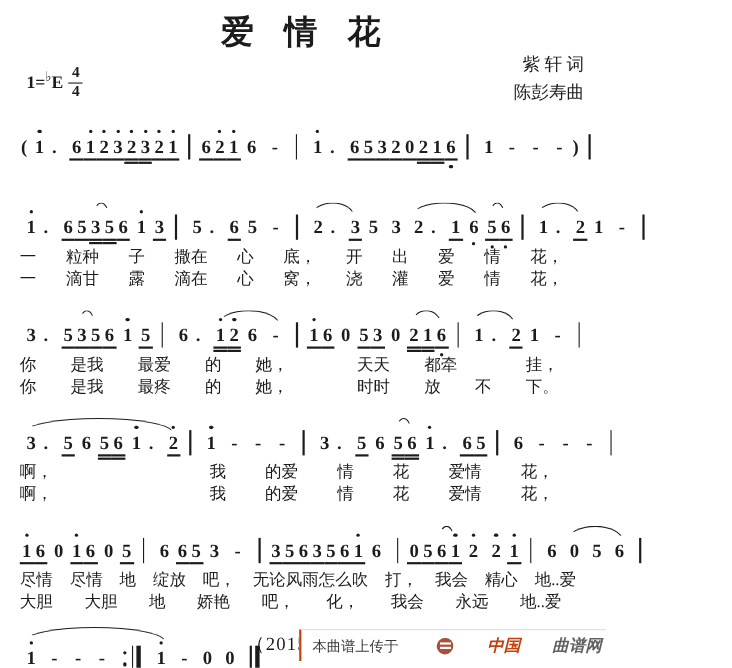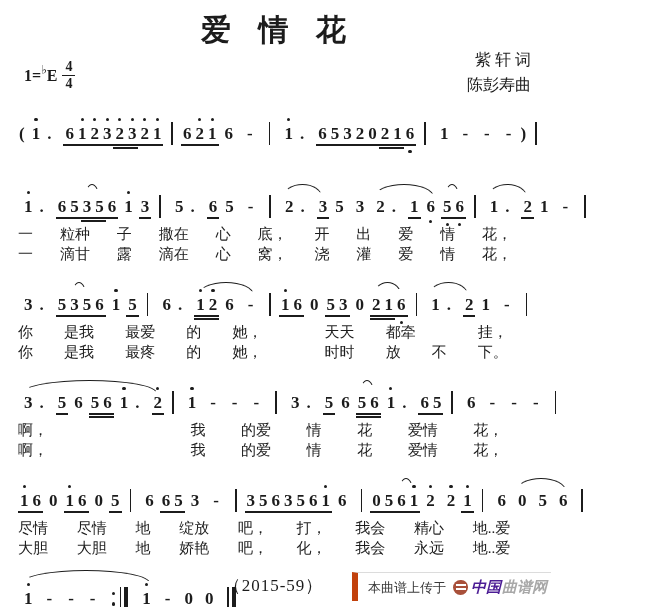--- a/index.html
+++ b/index.html
@@ -54,22 +54,22 @@
   .rdots::before{top:3px;} .rdots::after{bottom:3px;}
 
   .lyr{display:flex;justify-content:space-between;font-size:15px;line-height:19px;
        margin-top:1px;}
   .lyr span{white-space:nowrap;}
 
   
   .catalog{position:absolute;left:50%;bottom:10px;transform:translateX(-55%);
            font-size:17px;letter-spacing:1px;}
   .wm{position:absolute;right:6px;bottom:6px;display:flex;align-items:center;
-      border-top:1px solid #dcdcdc;border-left:6px solid #c2410c;background:#fff;
-      padding:5px 4px 4px 10px;}
+      border-top:1px solid #dcdcdc;border-left:2px solid #c2410c;background:#fff;
+      padding:5px 4px 4px 10px;gap:28px;}
   .wm-prefix{font-size:13px;color:#3a3a3a;margin-right:7px;
              font-family:"Liberation Sans","DejaVu Sans",sans-serif;}
   .logo{position:relative;width:15px;height:15px;border-radius:50% 45% 50% 50%;
         margin-right:3px;flex:0 0 auto;}
   .logo::before{content:"";position:absolute;left:3px;right:2px;top:4px;height:2px;
         background:#fff;box-shadow:0 4px 0 #fff;}
   .site-bold{font-size:15px;font-weight:bold;font-style:italic;margin-right:1px;}
   .site-light{font-size:15px;font-weight:bold;font-style:italic;opacity:.62;}
 </style>
 </head>
@@ -430,20 +430,21 @@
           <span class="barwrap">
             <i class="bline"></i>
           </span>
         </div>
         <div class="lyr">
           <span>尽情</span>
           <span>尽情</span>
           <span>地</span>
           <span>绽放</span>
           <span>吧，</span>
+          <span>无论风雨怎么吹</span>
           <span>打，</span>
           <span>我会</span>
           <span>精心</span>
           <span>地..爱</span>
           <span></span>
         </div>
         <div class="lyr">
           <span>大胆</span>
           <span>大胆</span>
           <span>地</span>
@@ -479,17 +480,17 @@
           </span>
         </div>
       </div>
     </div>
 
   <div class="catalog">（2015-59）</div>
 
   <div class="wm">
     <span class="wm-prefix">本曲谱上传于</span>
     <span class="logo" style="background: rgb(168, 80, 58);"></span>
-    <span class="site-bold" style="color: #4c1d95; font-family: Liberation Serif, serif;">中国</span>
-    <span class="site-light" style="color: #737373;">曲谱网</span>
+    <span class="site-bold" style="color: #c2410c; font-family: Liberation Serif, serif;">中国</span>
+    <span class="site-light" style="color: #000000;">曲谱网</span>
   </div>
 
 </div>
 
 </body></html>

